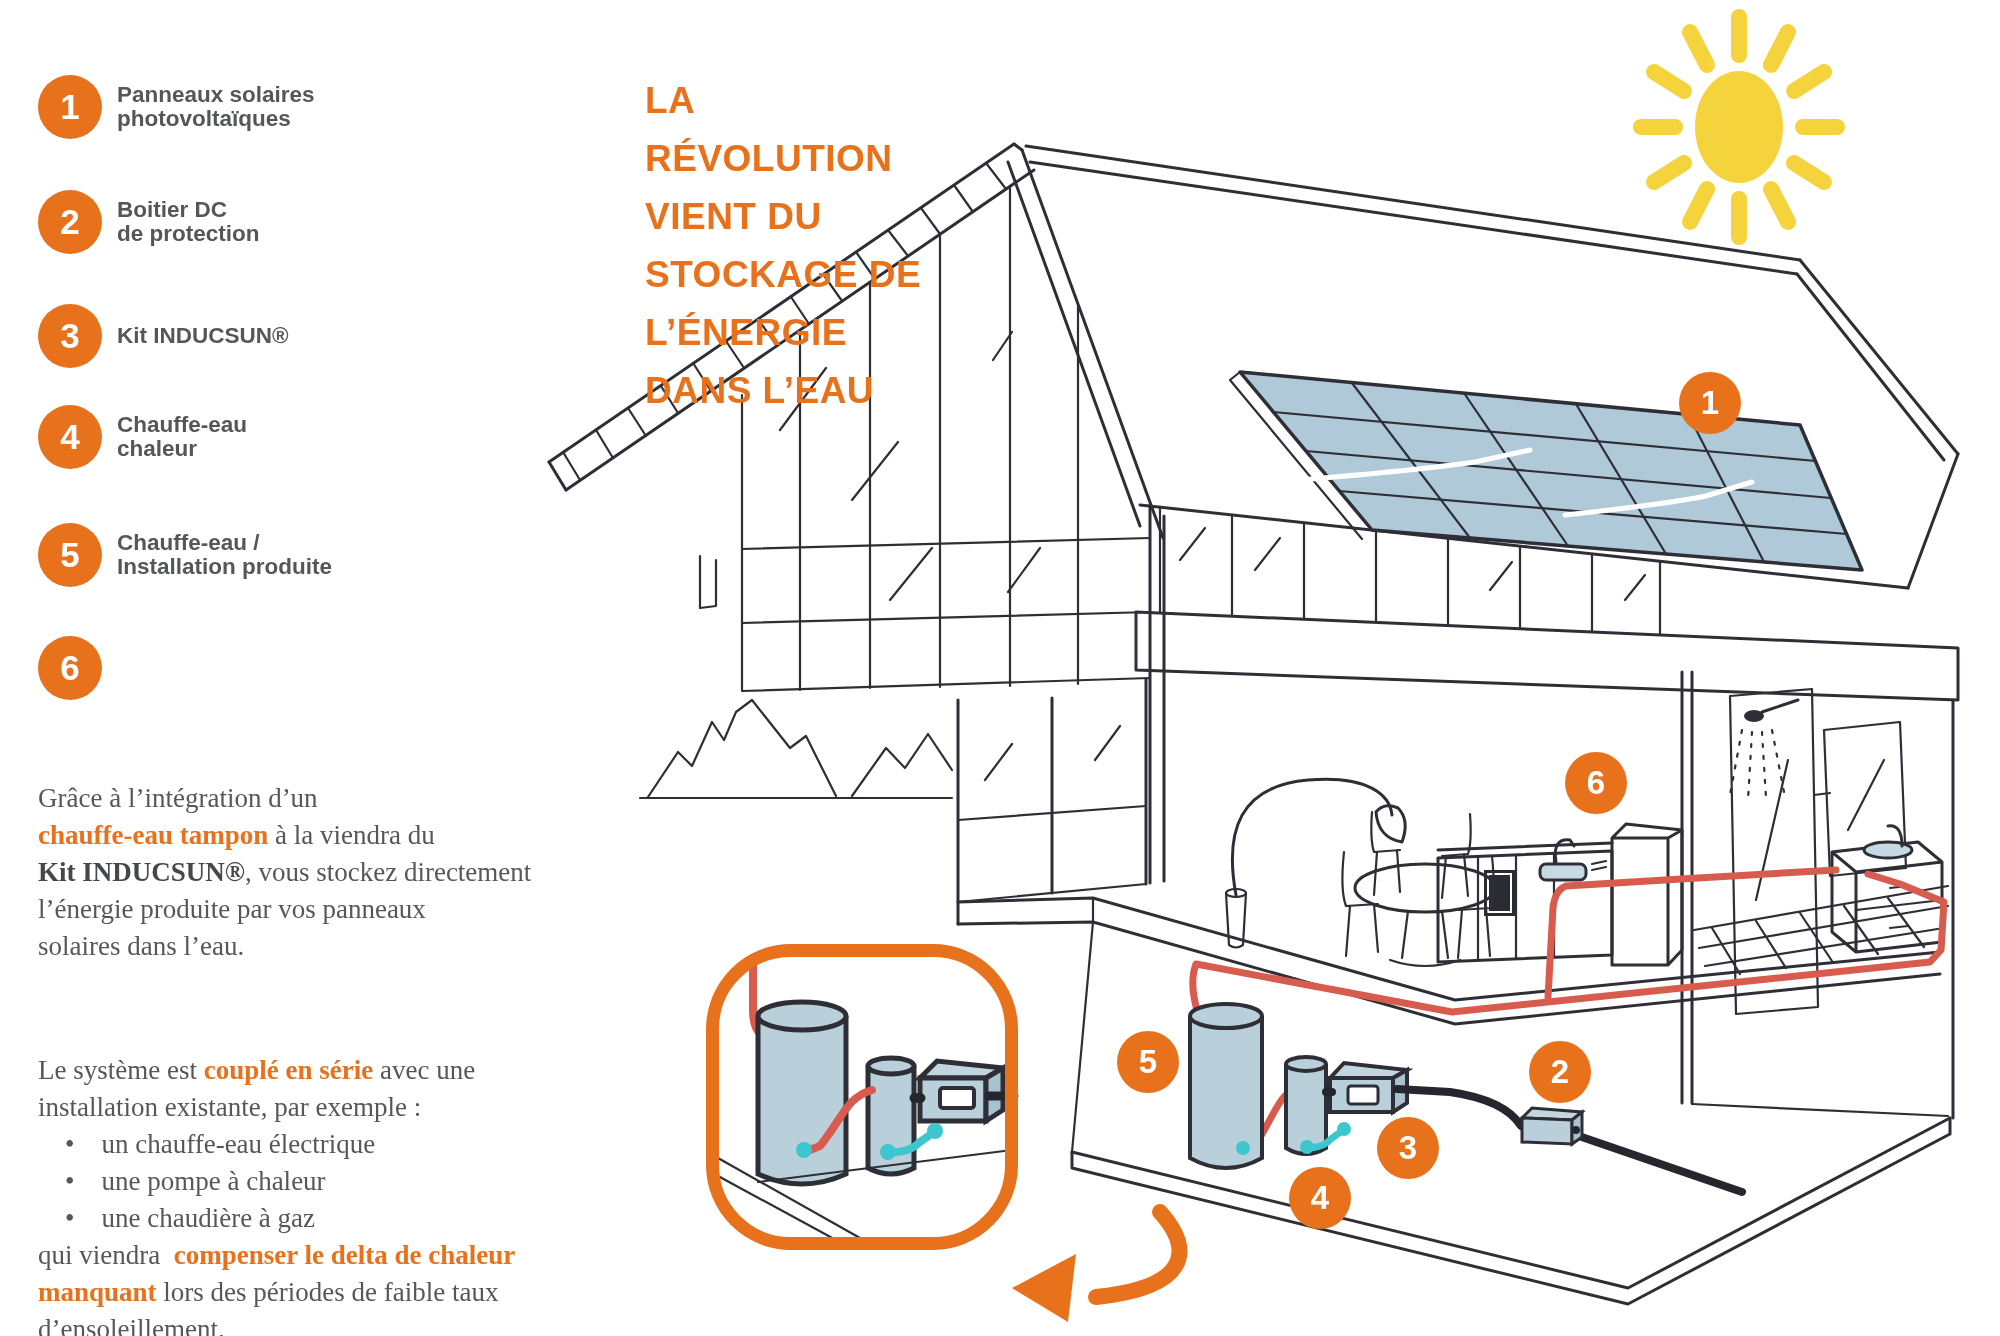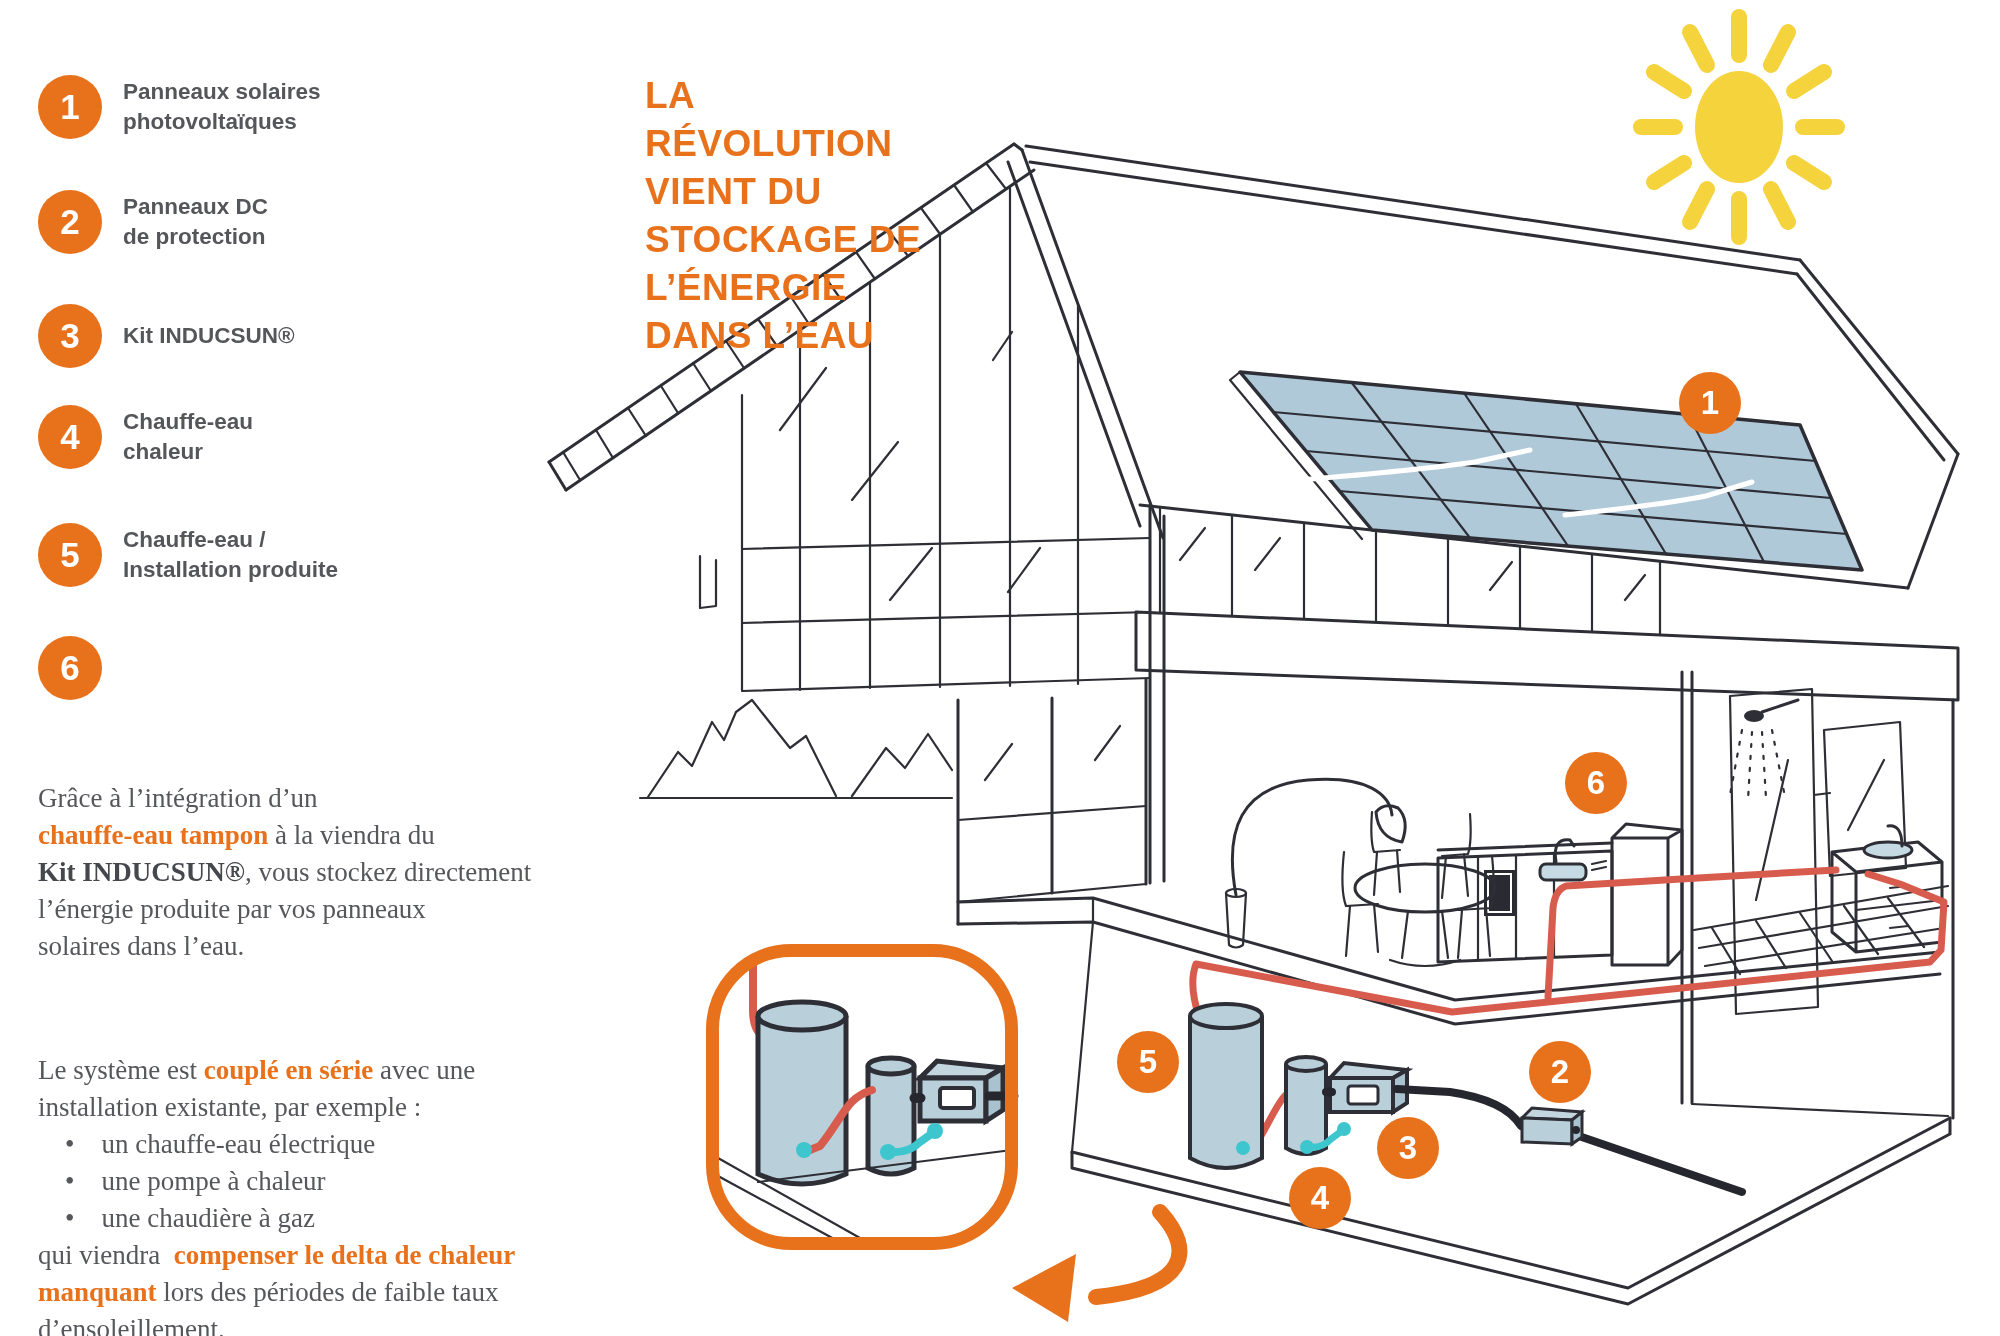--- a/index.html
+++ b/index.html
@@ -15,23 +15,23 @@
   *{margin:0;padding:0;box-sizing:border-box;}
   html,body{background:#ffffff;}
   body{font-family:"Liberation Sans","DejaVu Sans",sans-serif;}
   #canvas{position:relative;width:2000px;height:1336px;background:#fff;overflow:hidden;}
   svg{position:absolute;left:0;top:0;}
   .ink{stroke:var(--ink);stroke-width:3;fill:none;stroke-linecap:round;stroke-linejoin:round;}
   .ink2{stroke:var(--ink);stroke-width:2.2;fill:none;stroke-linecap:round;stroke-linejoin:round;}
   .legend-item{position:absolute;left:38px;display:flex;align-items:center;height:72px;}
   .badge{width:64px;height:64px;border-radius:50%;background:var(--accent);color:#fff;
          display:flex;align-items:center;justify-content:center;font-size:35px;font-weight:bold;flex:0 0 64px;}
-  .legend-label{margin-left:21px;font-size:22.5px;font-weight:bold;color:#55565A;line-height:30px;white-space:pre-line;}
+  .legend-label{margin-left:15px;font-size:22.5px;font-weight:bold;color:#55565A;line-height:24px;white-space:pre-line;}
   .title{position:absolute;left:645px;top:72px;width:340px;color:var(--accent);
-         font-size:37px;font-weight:800;line-height:48px;letter-spacing:.5px;white-space:pre-line;}
+         font-size:37px;font-weight:800;line-height:58px;letter-spacing:.5px;white-space:pre-line;}
   .para{position:absolute;left:38px;width:670px;font-size:27px;line-height:37px;color:var(--txt);white-space:pre-wrap;font-family:Liberation Serif, serif;}
   .seg-orange{color:var(--accent);font-weight:bold;}
   .seg-dark{color:#46474D;font-weight:bold;}
   .marker{position:absolute;width:62px;height:62px;border-radius:50%;background:var(--accent);color:#fff;
           display:flex;align-items:center;justify-content:center;font-size:33px;font-weight:bold;}
   .inset-border{position:absolute;left:706px;top:944px;width:312px;height:306px;
                 border:13px solid var(--accent);border-radius:85px;background:transparent;}
 </style>
 </head>
 <body>
@@ -242,21 +242,21 @@
 
   <div class="inset-border"></div>
 
   <div class="legend-item" style="top:71px">
     <span class="badge">1</span>
     <span class="legend-label">Panneaux solaires
 photovoltaïques</span>
   </div>
   <div class="legend-item" style="top:186px">
     <span class="badge">2</span>
-    <span class="legend-label">Panneaux DC
+    <span class="legend-label">Boitier DC
 de protection</span>
   </div>
   <div class="legend-item" style="top:300px">
     <span class="badge">3</span>
     <span class="legend-label">Kit INDUCSUN®</span>
   </div>
   <div class="legend-item" style="top:401px">
     <span class="badge">4</span>
     <span class="legend-label">Chauffe-eau
 chaleur</span>

